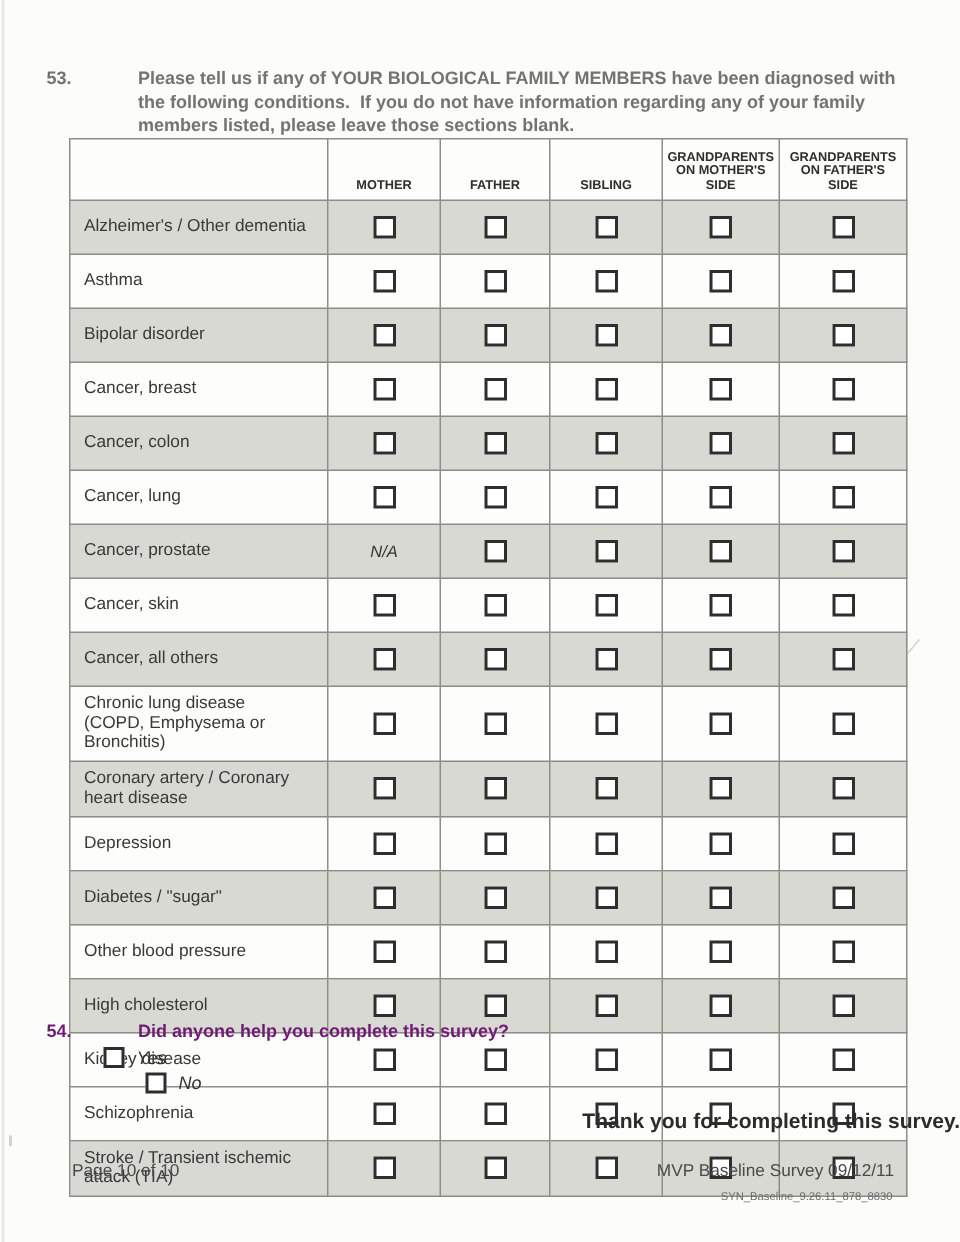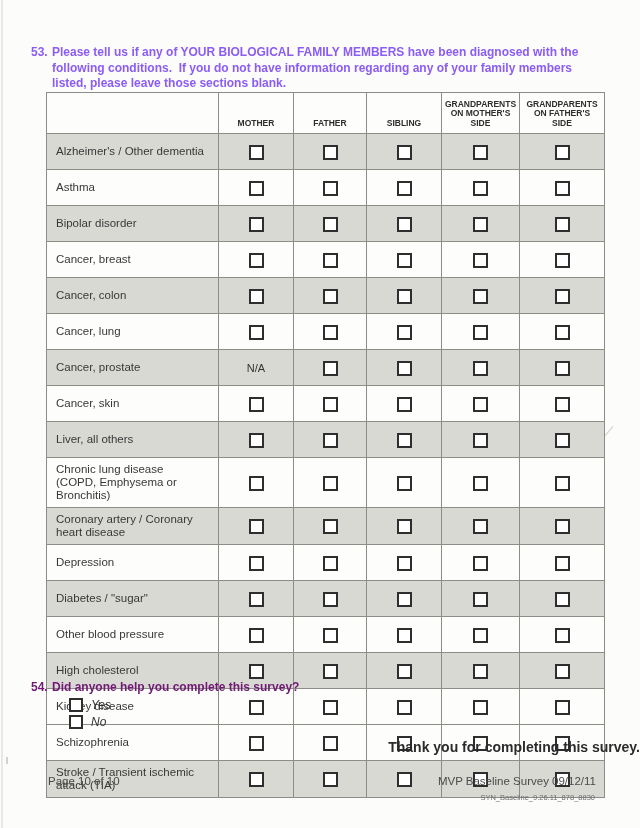--- a/index.html
+++ b/index.html
@@ -12,50 +12,50 @@
     overflow: hidden;
   }
   
   .edge-line { position: absolute; left: 1px; top: 0; width: 2px; height: 100%;
                background: rgba(110,110,105,.14); }
   .artifact { position: absolute; background: rgba(80,80,78,.55); }
   .artifact.faint { background: rgba(120,120,115,.32); }
 
   
   .q53 { position: absolute; left: 31px; top: 45px; width: 574px;
-         display: flex; font-weight: bold; font-size: 12px; line-height: 15.5px; color: #8b5cf6; }
+         display: flex; font-weight: bold; font-size: 12px; line-height: 15.5px; color: #737373; }
   .qnum { flex: 0 0 21px; }
-  .qtext { flex: 1; white-space: pre-wrap; }
+  .qtext { flex: 1; white-space: pre-wrap; margin-left: 40px; }
 
   
   table.family { position: absolute; left: 46px; top: 92px; width: 558px;
                  border-collapse: collapse; table-layout: fixed;
                  background: #fdfdfc; }
   table.family th, table.family td { border: 1px solid #8d8d88; }
   table.family thead tr { height: 41px; }
   table.family thead th { vertical-align: bottom; padding: 2px 2px 5px 2px;
                           font-size: 8.5px; line-height: 9.5px; font-weight: bold;
                           text-align: center; color: #2e2e2e; white-space: pre-line; }
   table.family tbody tr { height: 36px; }
   td.cond { font-size: 11.5px; line-height: 13px; padding: 5px 8px 5px 9px;
             white-space: pre-line; color: #383838; vertical-align: middle; }
   td.cbcell { text-align: center; vertical-align: middle; }
   tr.shaded td { background: #d9d9d3; }
   .cb { display: inline-block; width: 11px; height: 11px;
         border: 2px solid #2e2e2e; background: #ffffff; vertical-align: middle; }
-  td.na { font-size: 11px; color: #333; }
+  td.na { font-size: 11px; color: #333; font-style: italic; }
 
   
   .q54 { position: absolute; left: 31px; top: 680px; display: flex;
          font-weight: bold; font-size: 12px; color: #701a75; }
   .opt { position: absolute; left: 69px; display: flex; align-items: center;
          gap: 8px; font-size: 12px; color: #333; font-style: italic; }
   .opt .cb { width: 10px; height: 10px; }
   .opt-yes { top: 698px; }
-  .opt-no  { top: 715px; }
+  .opt-no  { top: 715px; margin-left: 28px; }
 
   
   .thanks { position: absolute; left: 0; top: 739px; width: 640px; padding-left: 24px;
             box-sizing: border-box; text-align: right;
             font-weight: bold; font-size: 14px; color: #2b2b2b; }
   .footer-page { position: absolute; left: 48px; top: 775px; font-size: 11.5px; color: #4a4a4a; }
   .footer-survey { position: absolute; right: 44px; top: 775px; font-size: 11.5px;
                    color: #4a4a4a; text-align: right; }
   .footer-code { position: absolute; right: 45px; top: 793px; font-size: 7.5px;
                  color: #6b6b6b; text-align: right; }
@@ -157,21 +157,21 @@
       </tr>
       <tr>
         <td class="cond">Cancer, skin</td>
         <td class="cbcell"><span class="cb"></span></td>
         <td class="cbcell"><span class="cb"></span></td>
         <td class="cbcell"><span class="cb"></span></td>
         <td class="cbcell"><span class="cb"></span></td>
         <td class="cbcell"><span class="cb"></span></td>
       </tr>
       <tr class="shaded">
-        <td class="cond">Liver, all others</td>
+        <td class="cond">Cancer, all others</td>
         <td class="cbcell"><span class="cb"></span></td>
         <td class="cbcell"><span class="cb"></span></td>
         <td class="cbcell"><span class="cb"></span></td>
         <td class="cbcell"><span class="cb"></span></td>
         <td class="cbcell"><span class="cb"></span></td>
       </tr>
       <tr>
         <td class="cond">Chronic lung disease
 (COPD, Emphysema or
 Bronchitis)</td>

